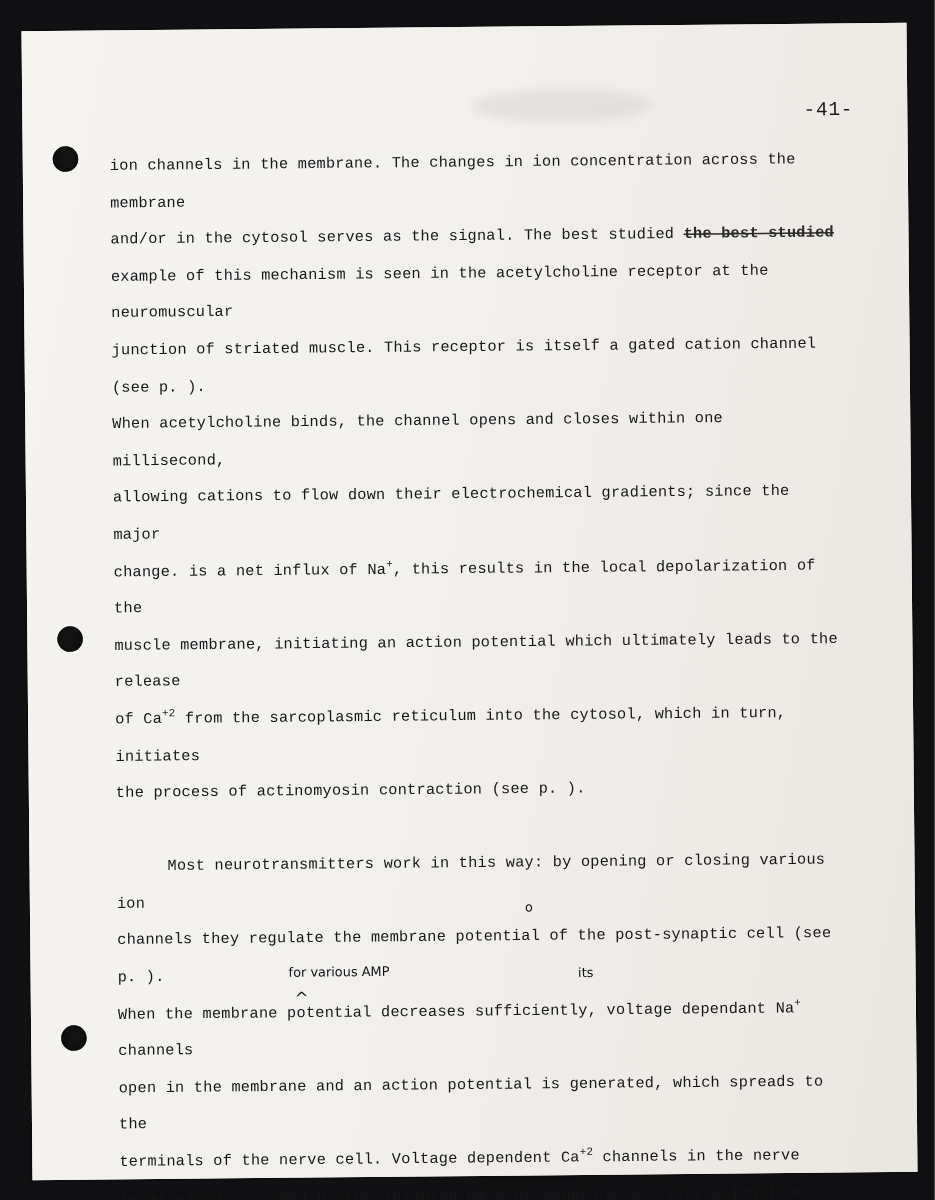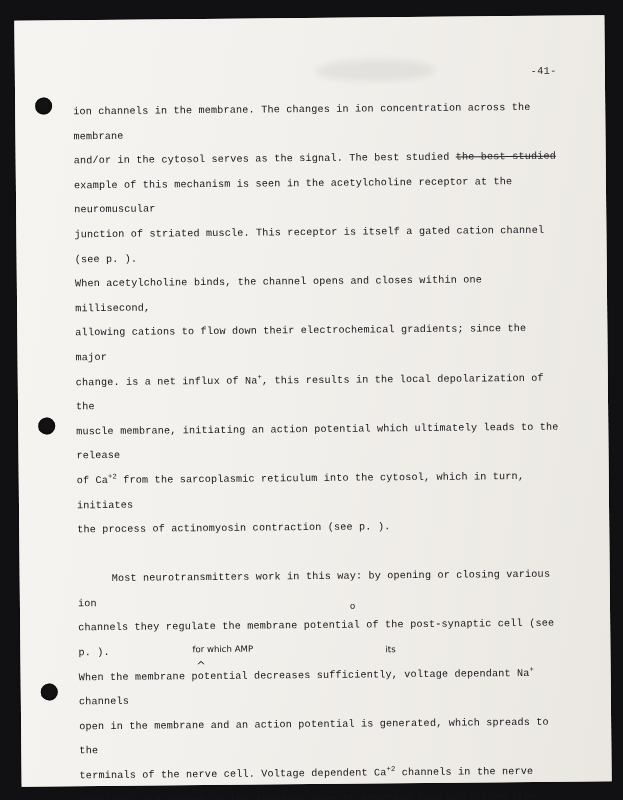--- a/index.html
+++ b/index.html
@@ -46,23 +46,23 @@
     border-radius: 50%;
     background: #131314;
     box-shadow: inset 0 0 3px #000;
   }
   .hole.h1 { left: 20px; top: 77px; }
   .hole.h2 { left: 20px; top: 397px; }
   .hole.h3 { left: 20px; top: 663px; }
 
   .pagenum {
     position: absolute;
-    right: 48px;
+    right: 36px;
     top: 50px;
-    font-size: 10px;
+    font-size: 13px;
     letter-spacing: 0.5px;
     color: #1b1b1b;
   }
   .body {
     position: absolute;
     left: 58px;
     top: 80px;
     width: 486px;
     color: #17171a;
     font-size: 10.2px;
@@ -72,20 +72,21 @@
   .indent { display: inline-block; width: 34px; }
   .gap { height: 24.6px; }
   sup {
     font-size: 7.2px;
     vertical-align: super;
     line-height: 0;
   }
   .strike {
     text-decoration: line-through;
     color: #2a2a2a;
+    font-weight: bold;
   }
   .hand {
     font-family: "DejaVu Sans", sans-serif;
     font-size: 8.6px;
     color: #101014;
     position: absolute;
     white-space: nowrap;
   }
   .hand.caret {
     font-size: 11px;
@@ -132,21 +133,21 @@
             <div><span class="indent"></span>Most neurotransmitters work in this way: by opening or closing various ion</div>
             <div>channels they regulate the membrane potential of the post-synaptic cell (see p.  ).</div>
             <div>When the membrane potential decreases sufficiently, voltage dependant Na<sup>+</sup> channels</div>
             <div>open in the membrane and an action potential is generated, which spreads to the</div>
             <div>terminals of the nerve cell.  Voltage dependent Ca<sup>+2</sup> channels in the nerve</div>
             <div>terminals are opened by the invading wave of membrane depolarization (the action</div>
           </div>
 
       </div>
 
-      <div class="hand ins-a">for which AMP</div>
+      <div class="hand ins-a">for various AMP</div>
       <div class="hand caret ins-caret">^</div>
       <div class="hand ins-b">o</div>
       <div class="hand ins-c">its</div>
 
       <div class="smudge" style="left:300px;top:42px;width:120px;height:22px;"></div>
     </div>
   </div>
 </div>
 
 </body></html>

